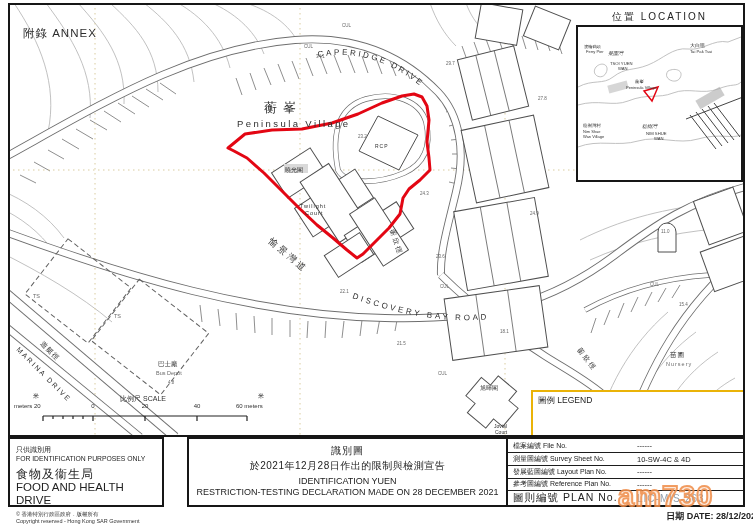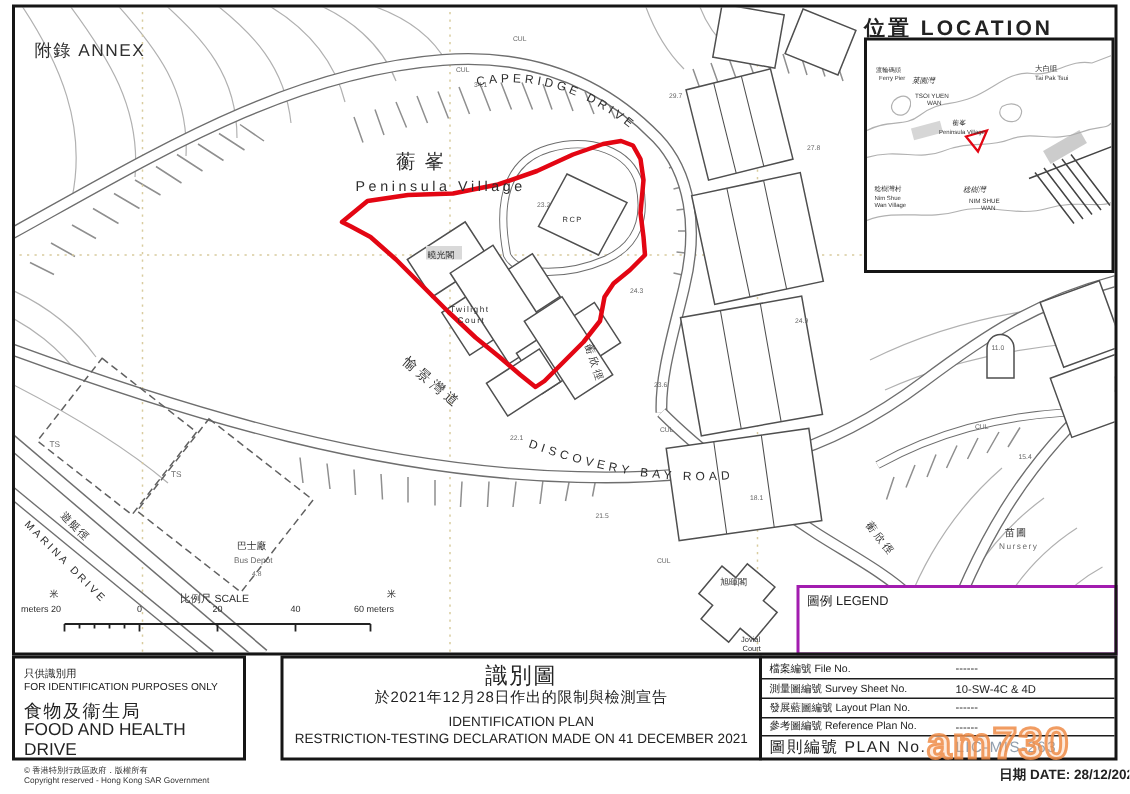--- a/index.html
+++ b/index.html
@@ -3,43 +3,43 @@
 <meta charset="utf-8">
 <style>
   html,body{margin:0;padding:0;background:#fff;}
   .page{position:relative;width:753px;height:529px;background:#fff;overflow:hidden;
         font-family:"Liberation Sans","DejaVu Sans",sans-serif;color:#222;}
   svg text{font-family:"Liberation Sans","DejaVu Sans",sans-serif;}
   .map-svg{position:absolute;left:0;top:0;z-index:1;}
   .map-frame{position:absolute;left:8px;top:3px;width:737px;height:434px;
              border:2px solid #161616;box-sizing:border-box;z-index:3;pointer-events:none;}
   
-  .inset-title{position:absolute;left:576px;top:10px;width:167px;
-               font-size:14px;font-weight:700;letter-spacing:2px;z-index:2;}
+  .inset-title{position:absolute;left:576px;top:10px;width:167px;text-align:center;
+               font-size:10px;font-weight:400;letter-spacing:2px;z-index:2;}
   .inset-box{position:absolute;left:576px;top:25px;width:167px;height:157px;
              border:2px solid #161616;box-sizing:border-box;background:#fff;z-index:2;overflow:hidden;}
   
   .legend{position:absolute;left:531px;top:390px;width:214px;height:47px;background:#fff;
-          border:2px solid #a21caf;box-sizing:border-box;z-index:2;}
+          border:2px solid #eab308;box-sizing:border-box;z-index:2;}
   .legend-title{font-size:8.5px;padding:3px 0 0 5px;}
   .legend-row{display:flex;align-items:flex-start;margin-top:2px;}
   .legend-swatch{width:22px;height:9px;border:3px solid #e30613;margin-left:6px;margin-top:3px;flex:0 0 auto;}
   .legend-text{margin-left:17px;}
   .legend-zh{font-size:8px;line-height:9px;}
   .legend-en{font-size:8px;line-height:10px;}
   
   .fbox{position:absolute;top:437px;height:70px;border:2px solid #161616;box-sizing:border-box;background:#fff;z-index:2;}
   .fbox-id{left:8px;width:156px;padding:6px 0 0 6px;}
   .id-zh{font-size:7px;line-height:9px;}
   .id-en{font-size:6.8px;line-height:9px;}
   .bureau-zh{font-size:12px;line-height:14px;margin-top:4px;letter-spacing:1px;}
   .bureau-en{font-size:11.5px;line-height:13px;}
   .copyright{font-size:5.5px;line-height:6.5px;margin-top:4px;color:#333;}
   .fbox-title{left:187px;width:321px;text-align:center;padding-top:5px;}
-  .t-zh1{font-size:15px;line-height:14px;letter-spacing:1px;}
+  .t-zh1{font-size:10px;line-height:14px;letter-spacing:1px;}
   .t-zh2{font-size:10px;line-height:16px;letter-spacing:.5px;}
   .t-en1{font-size:9px;line-height:12px;margin-top:1px;}
   .t-en2{font-size:9px;line-height:11px;}
   .fbox-table{left:506px;width:239px;display:flex;flex-direction:column;}
   .trow{display:flex;align-items:center;border-bottom:1.5px solid #1d1d1d;padding-left:5px;}
   .trow .lbl{font-size:7px;flex:0 0 124px;}
   .trow .val{font-size:7.5px;}
   .trow-plan{display:flex;align-items:center;flex:1;padding-left:5px;}
   .trow-plan .lbl{font-size:10.5px;letter-spacing:1px;flex:0 0 124px;}
   .trow-plan .val{font-size:10px;color:#93a0ae;letter-spacing:1px;}
@@ -289,22 +289,22 @@
     <div class="bureau-en">FOOD AND HEALTH DRIVE</div>
     <div class="copyright">
       <div>© 香港特別行政區政府．版權所有</div>
       <div>Copyright reserved - Hong Kong SAR Government</div>
     </div>
   </div>
 
   <div class="fbox fbox-title">
     <div class="t-zh1">識別圖</div>
     <div class="t-zh2">於2021年12月28日作出的限制與檢測宣告</div>
-    <div class="t-en1">IDENTIFICATION PLAN</div>
-    <div class="t-en2">RESTRICTION-TESTING DECLARATION MADE ON 41 DECEMBER 2021</div>
+    <div class="t-en1">IDENTIFICATION YUEN</div>
+    <div class="t-en2">RESTRICTION-TESTING DECLARATION MADE ON 28 DECEMBER 2021</div>
   </div>
 
   <div class="fbox fbox-table">
     <div class="trow" style="height:14px">
       <span class="lbl">檔案編號 File No.</span>
       <span class="val">------</span>
     </div>
     <div class="trow" style="height:12.5px">
       <span class="lbl">測量圖編號 Survey Sheet No.</span>
       <span class="val">10-SW-4C &amp; 4D</span>

